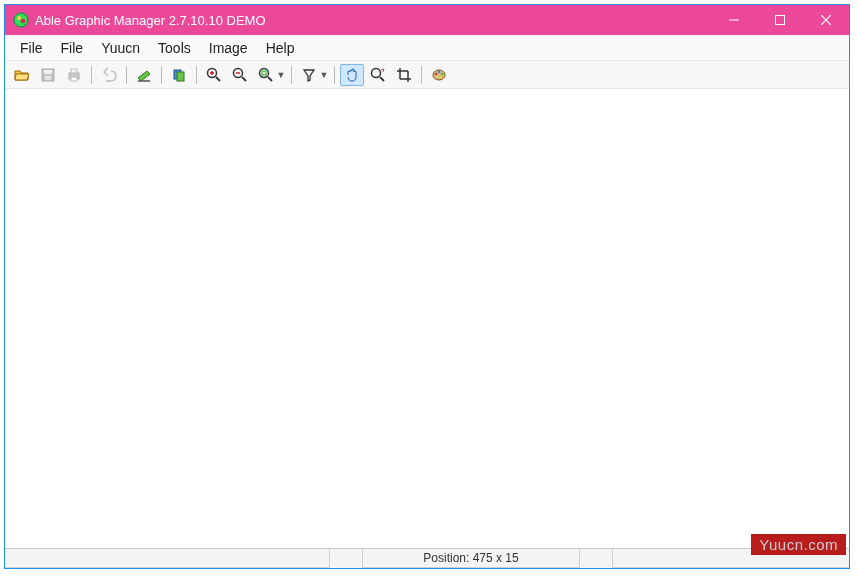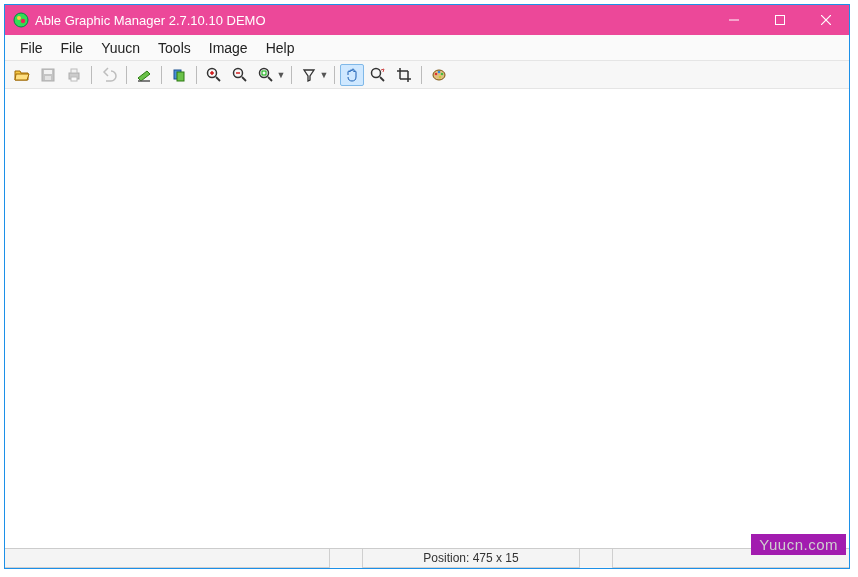--- a/index.html
+++ b/index.html
@@ -107,21 +107,21 @@
   .sp2 { flex: 0 0 218px; }
   .sp3 { flex: 1; border-right:none;}
   .watermark {
     position: absolute;
     right: 12px;
     bottom: 22px;
     color: #cfcfcf;
     font-size: 15px;
     font-family: Arial, sans-serif;
     letter-spacing: 0.5px;
-    background: #a21caf;
+    background: #b91c1c;
     padding: 2px 8px;
   }
   svg { display: block; }
 </style>
 </head>
 <body>
 
 <div class="window">
 
   <div class="titlebar">

